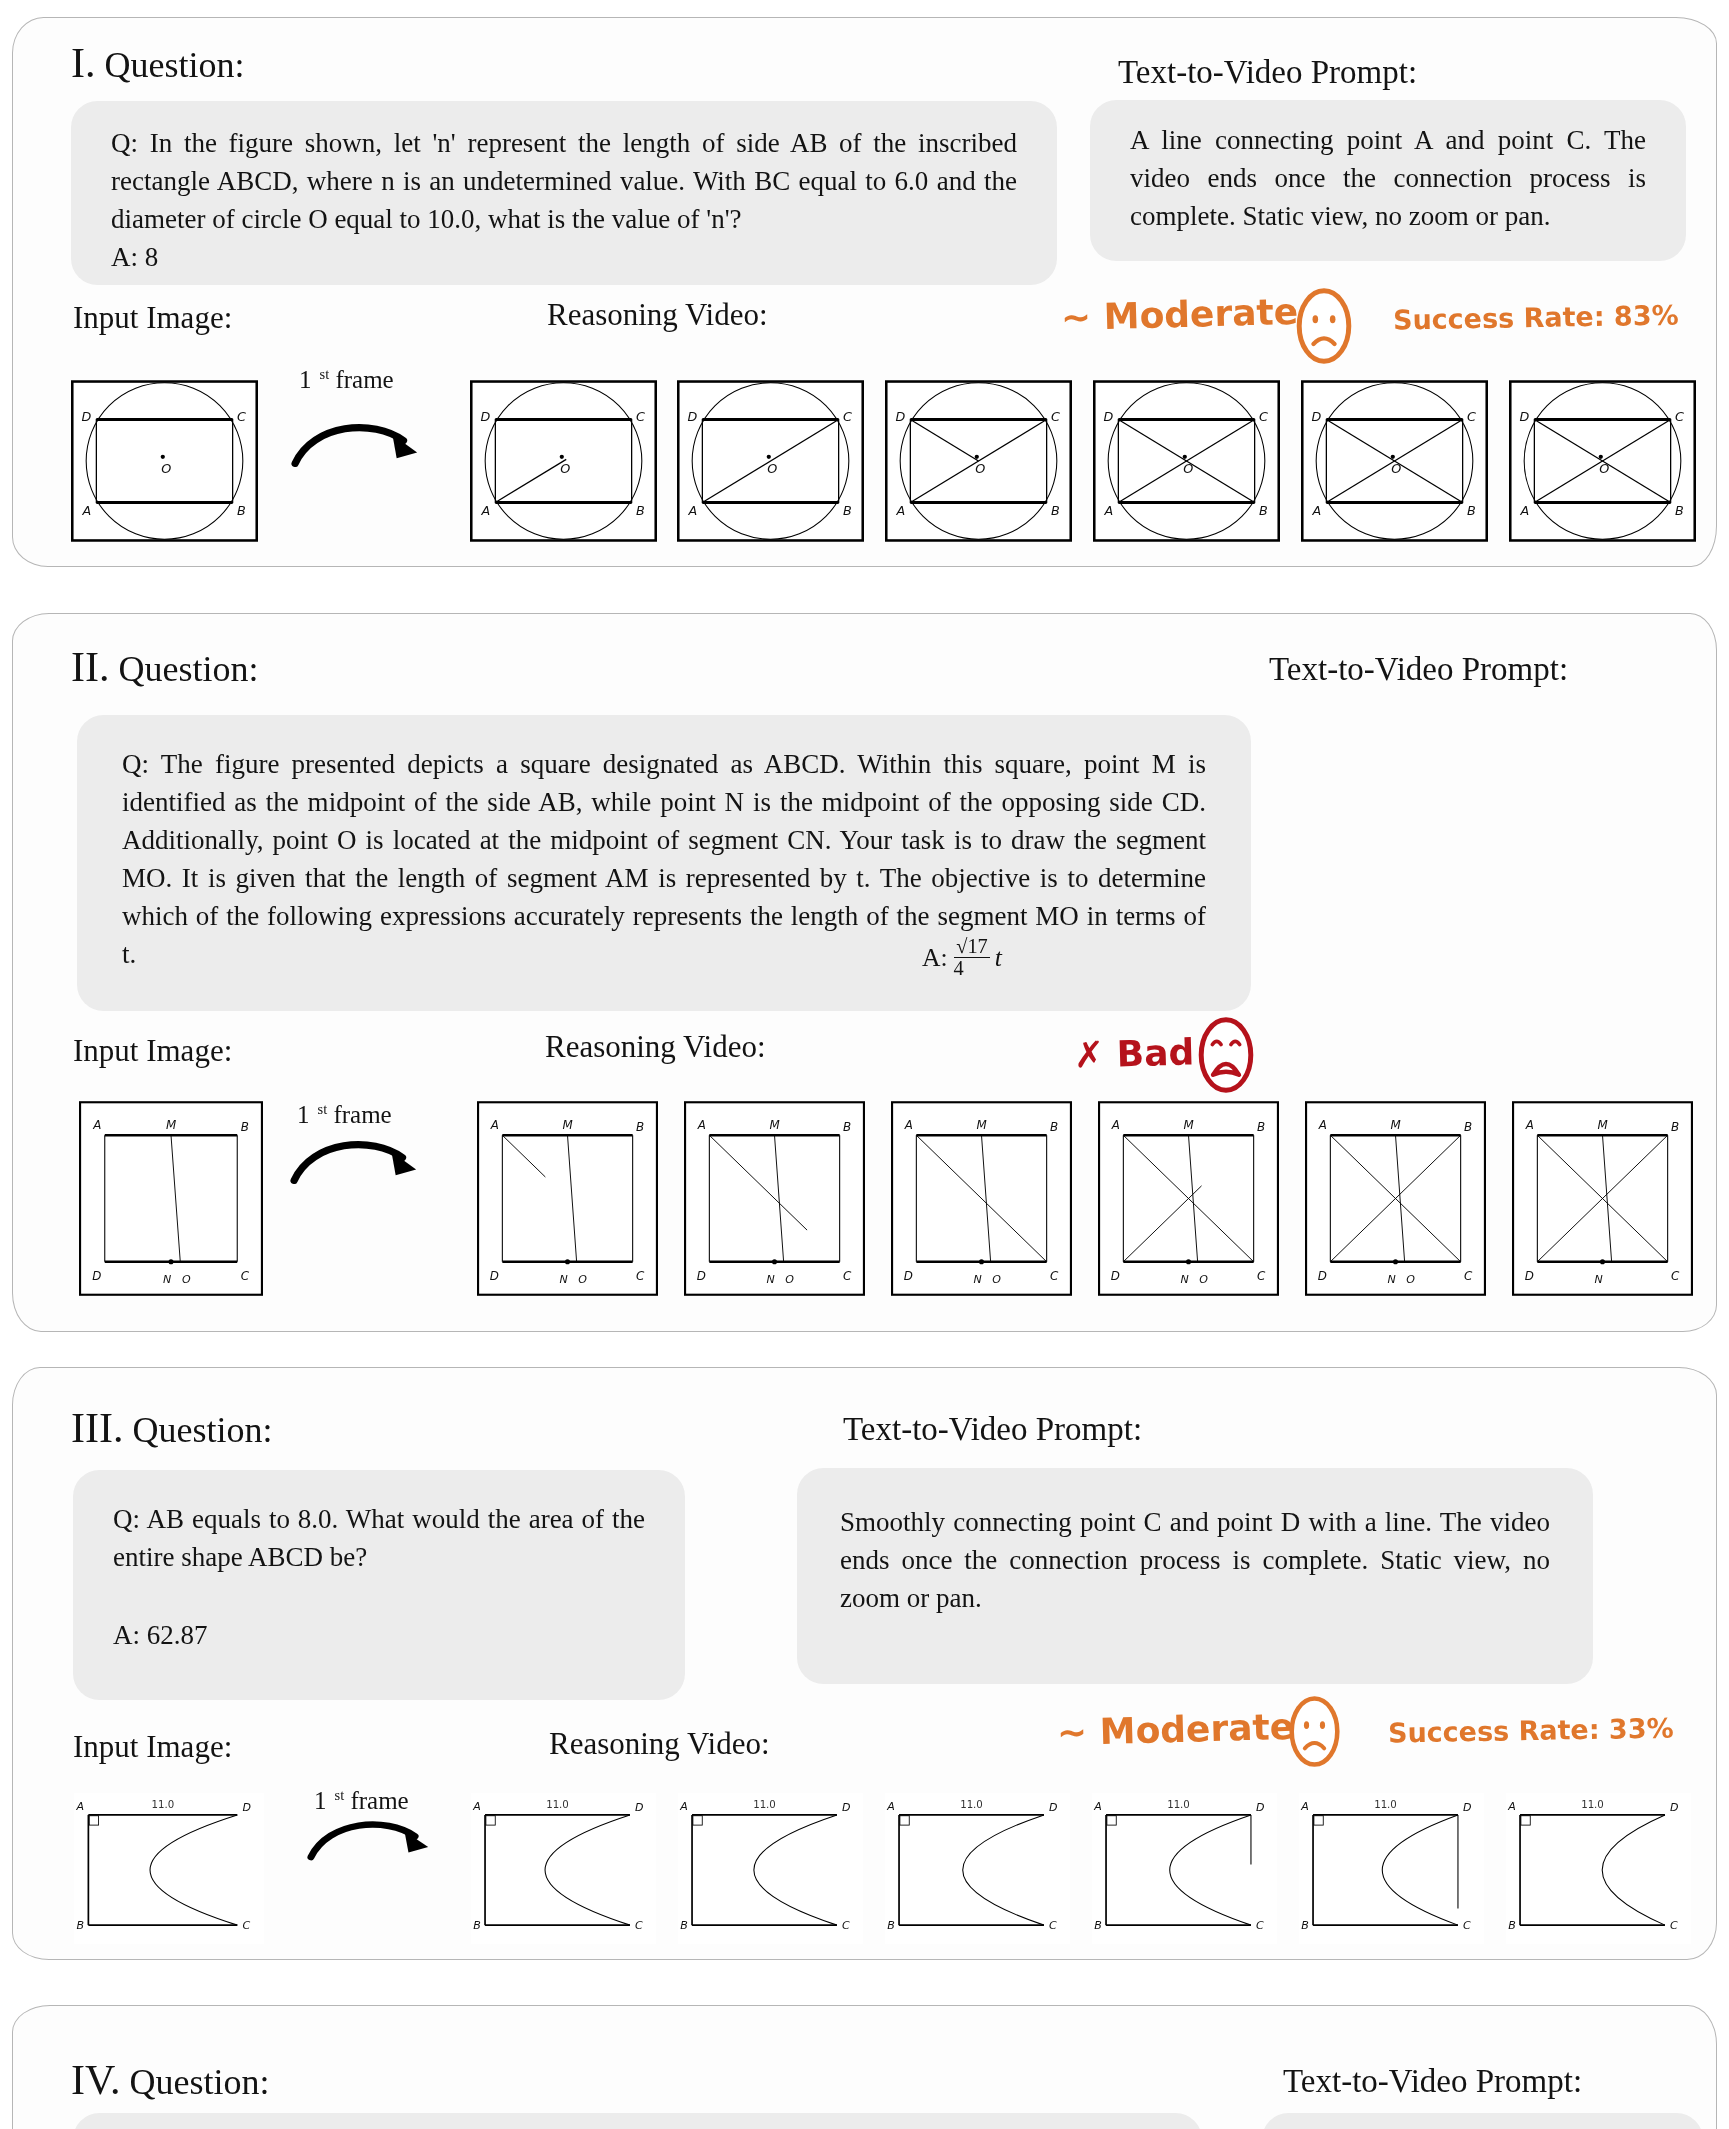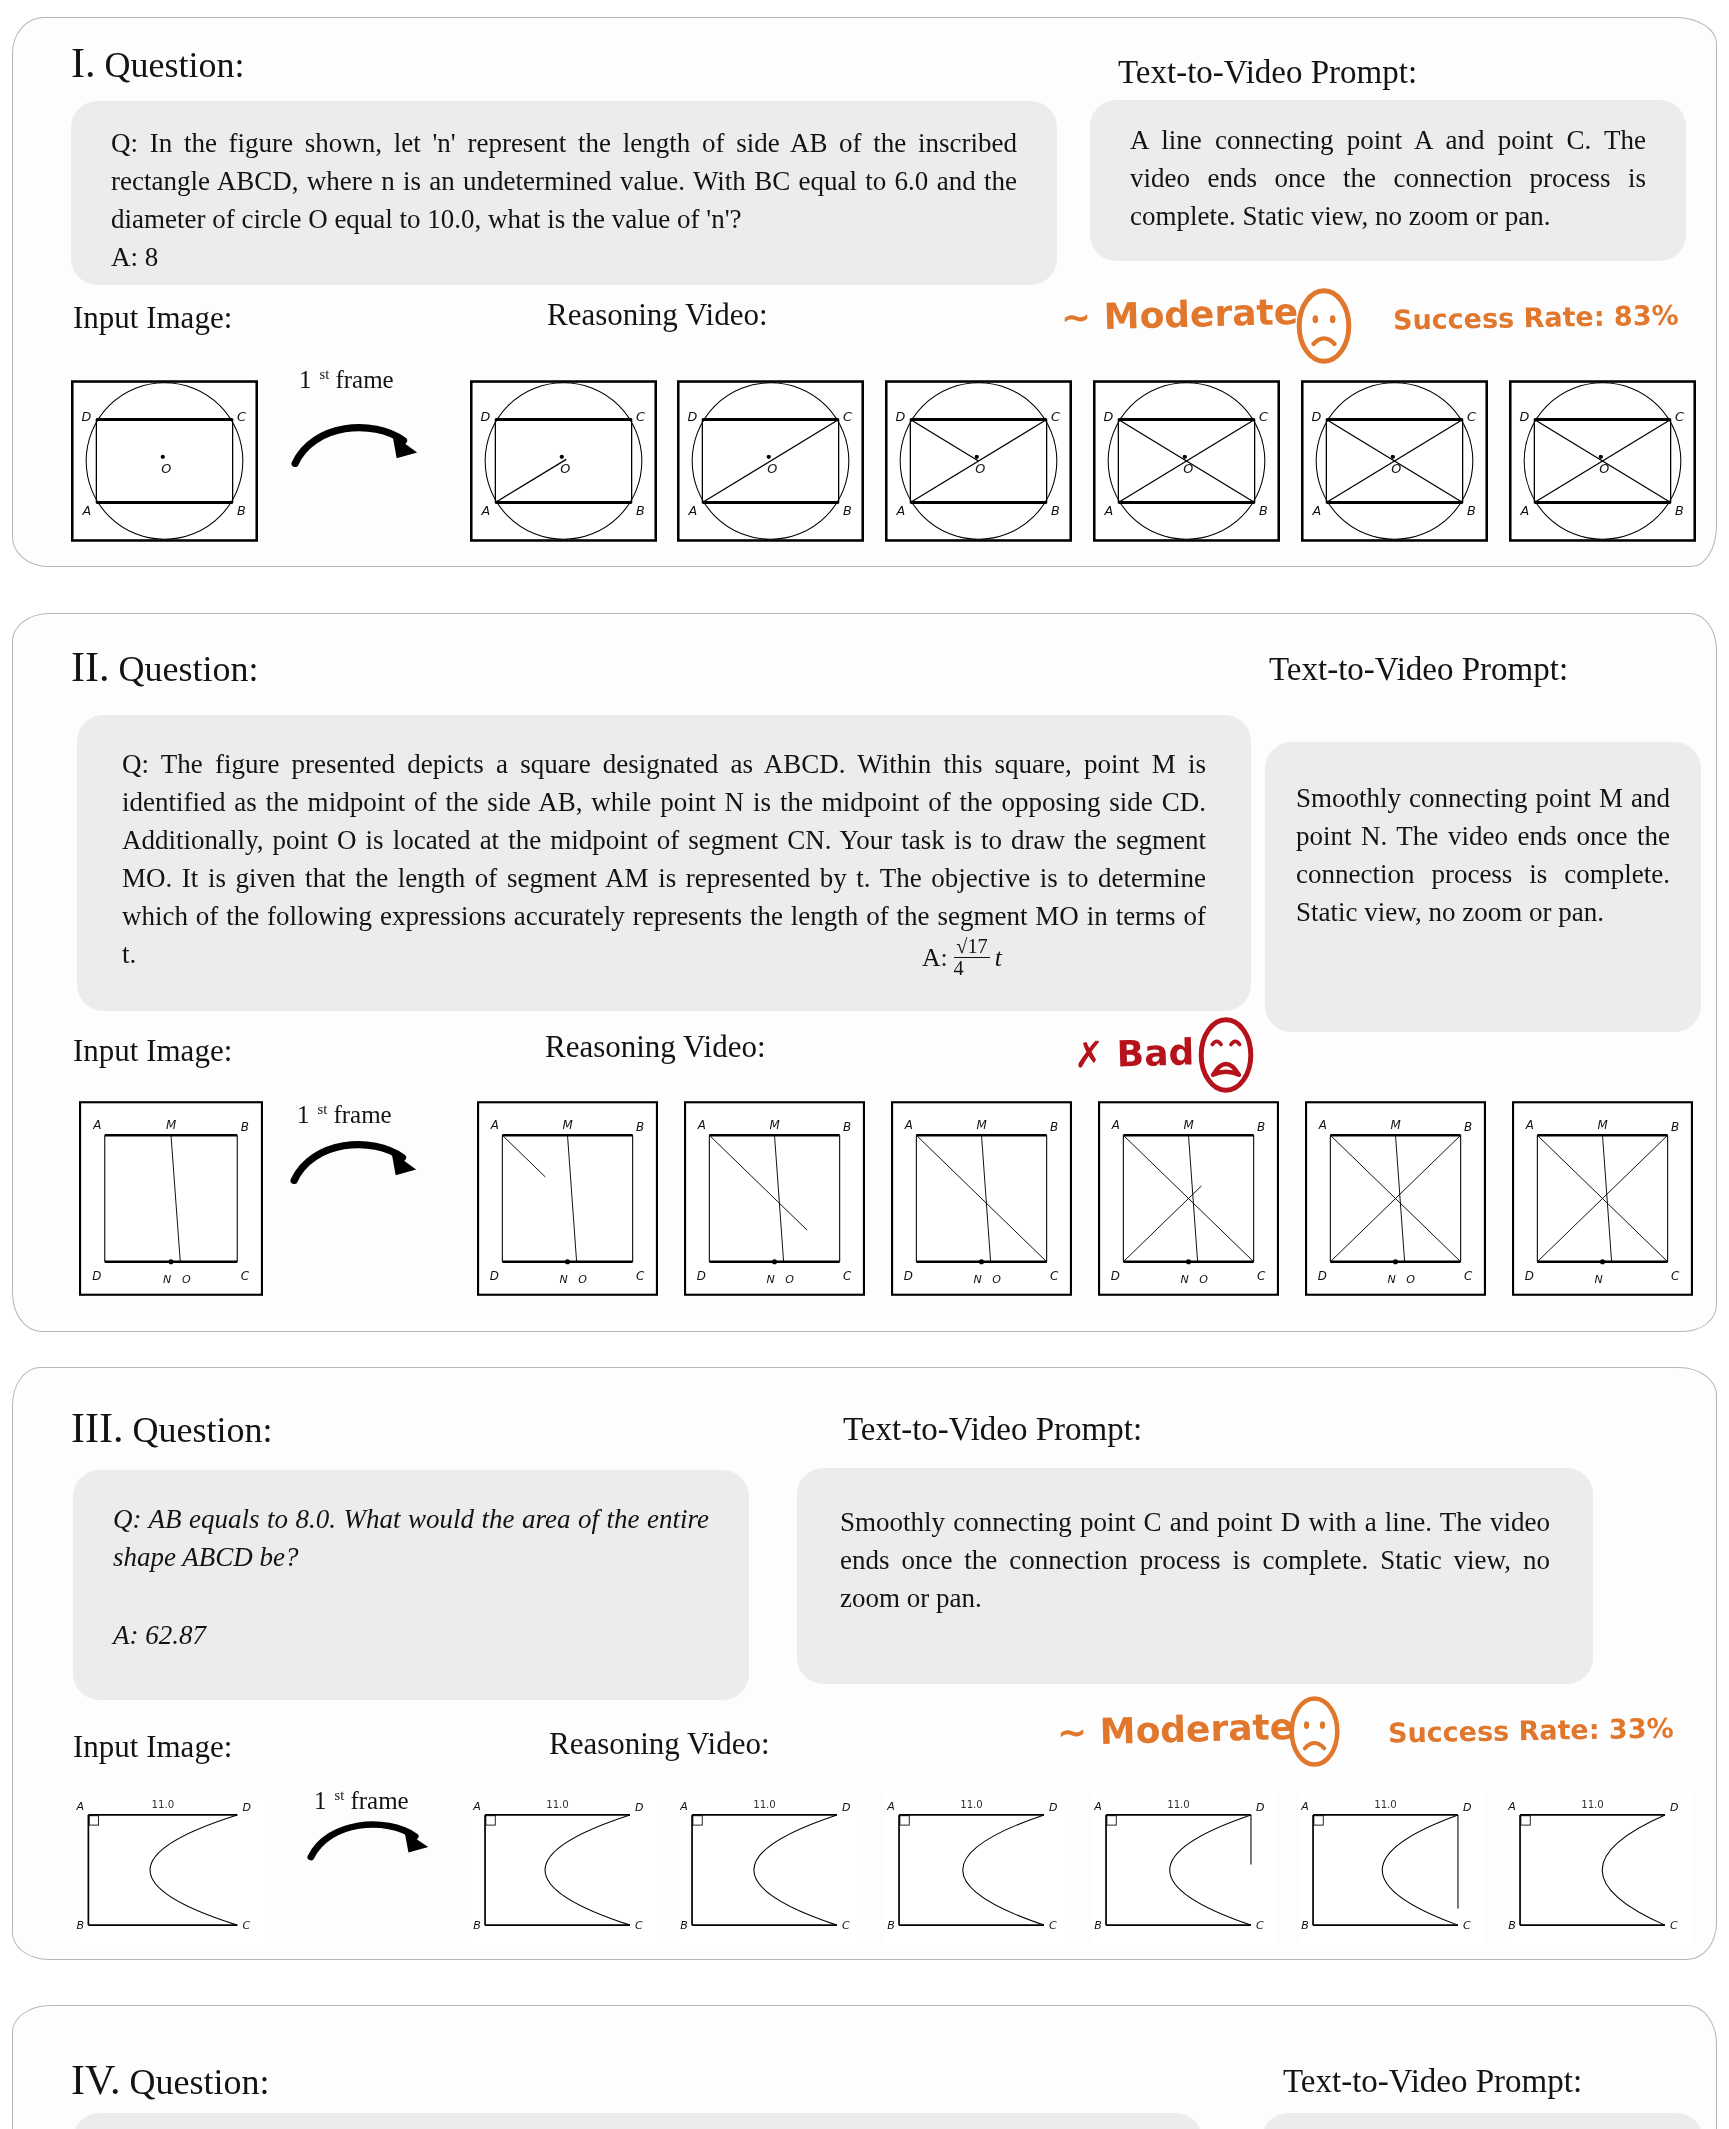--- a/index.html
+++ b/index.html
@@ -76,21 +76,21 @@
   .p2 .f1{left:464px;top:487px;width:181px;height:195px;}
   .p2 .f2{left:671px;top:487px;width:181px;height:195px;}
   .p2 .f3{left:878px;top:487px;width:181px;height:195px;}
   .p2 .f4{left:1085px;top:487px;width:181px;height:195px;}
   .p2 .f5{left:1292px;top:487px;width:181px;height:195px;}
   .p2 .f6{left:1499px;top:487px;width:181px;height:195px;}
 
   
   .p3 .h{left:58px;top:36px;}
   .p3 .plabel{left:830px;top:43px;}
-  .p3 .qbox{left:60px;top:102px;width:676px;height:230px;padding:30px 40px;font-style:italic;}
+  .p3 .qbox{left:60px;top:102px;width:612px;height:230px;padding:30px 40px;}
   .p3 .qbox .ans{margin-top:40px;}
   .p3 .pbox{left:784px;top:100px;width:796px;height:216px;padding:35px 43px;}
   .p3 .input-lab{left:60px;top:361px;}
   .p3 .video-lab{left:536px;top:358px;}
   .p3 .rating{left:1044px;top:341px;}
   .p3 .face-icon{left:1273px;top:327px;width:57px;height:73px;}
   .p3 .success{left:1375px;top:347px;}
   .p3 .ff{left:301px;top:419px;}
   .p3 .arrow-icon{left:293px;top:446px;width:123px;height:50px;}
   .p3 .f0{left:61px;top:425px;width:190px;height:151px;}
@@ -246,23 +246,20 @@
     <div class="box qbox">
       <p>Q: The figure presented depicts a square designated as ABCD. Within this square, point M is identified as the midpoint of the side AB, while point N is the midpoint of the opposing side CD. Additionally, point O is located at the midpoint of segment CN. Your task is to draw the segment MO. It is given that the length of segment AM is represented by t. The objective is to determine which of the following expressions accurately represents the length of the segment MO in terms of t.</p>
       <span class="ansfrac">
         <span>A:</span>
           <span class="frac">
             <span class="num">√17</span>
             <span class="den">4</span>
           </span>
           <span class="var">t</span>
       </span>
-    </div>
-    <div class="box pbox">
-      <p>Smoothly connecting point M and point N. The video ends once the connection process is complete. Static view, no zoom or pan.</p>
     </div>
     <div class="lab input-lab">Input Image:</div>
     <div class="lab video-lab">Reasoning Video:</div>
     <div class="rating red"><span>✗</span> <span>Bad</span></div>
     <div class="face-icon"><svg xmlns="http://www.w3.org/2000/svg" viewBox="0 0 100 126" preserveAspectRatio="none">
           <ellipse cx="50" cy="63" rx="40" ry="57" fill="#fff" stroke="#b5121b" stroke-width="8"></ellipse>
           <path d="M 28,46 Q 35,36 42,46" fill="none" stroke="#b5121b" stroke-width="6" stroke-linecap="round"></path>
           <path d="M 58,46 Q 65,36 72,46" fill="none" stroke="#b5121b" stroke-width="6" stroke-linecap="round"></path>
           <path d="M 29,95 Q 50,60 71,95 Q 50,85 29,95 Z" fill="#fff" stroke="#b5121b" stroke-width="7" stroke-linejoin="round"></path>
         </svg></div>

